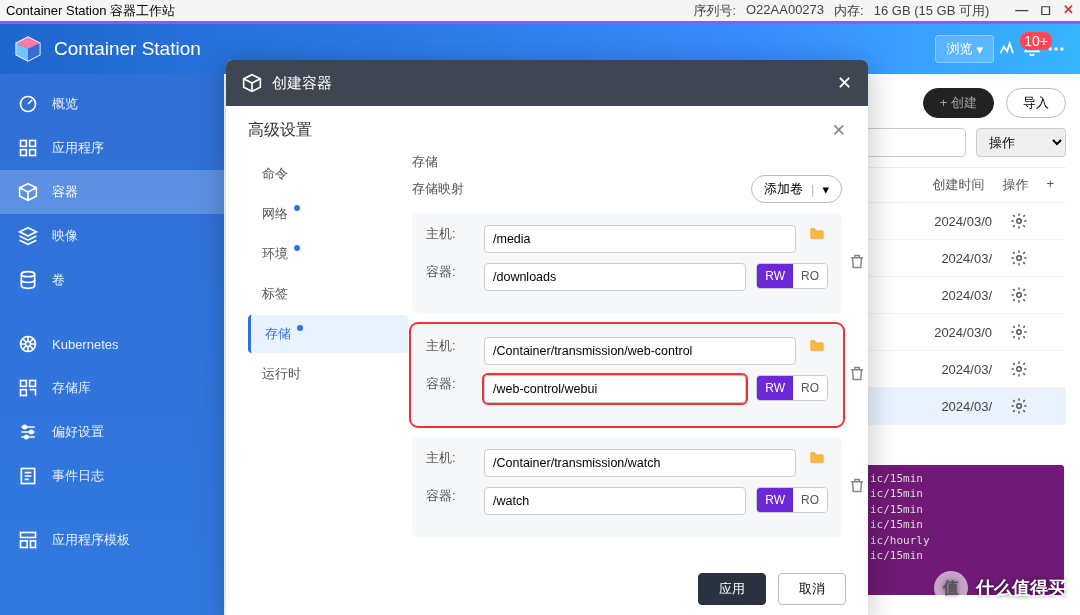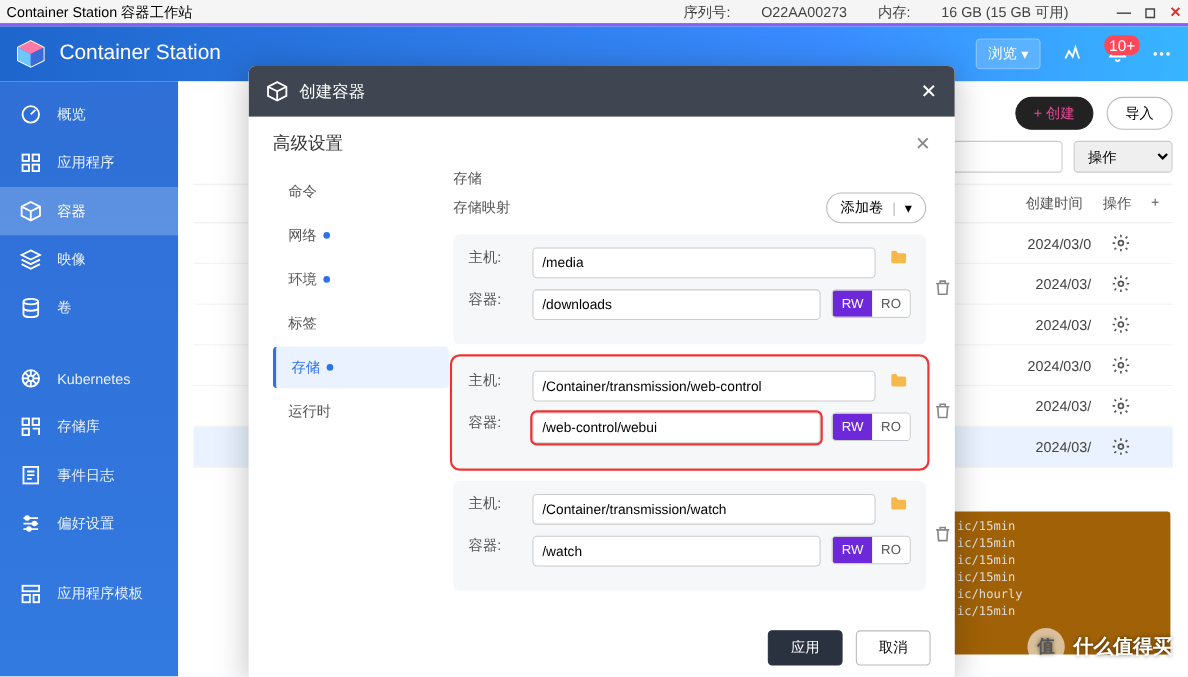--- a/index.html
+++ b/index.html
@@ -1,58 +1,58 @@
 <!DOCTYPE html>
 <html><head>
 <meta charset="utf-8">
 <style>
 *{box-sizing:border-box;margin:0;padding:0;font-family:"Microsoft YaHei",Arial,sans-serif;font-size:13px}
 body{width:1080px;height:615px;overflow:hidden;background:#eef2f5;position:relative}
 .titlebar{height:24px;background:#f5f5f5;border-bottom:3px solid #8b5cf6;display:flex;align-items:center;padding:0 6px;font-size:12px;justify-content:space-between}
 .titlebar .left{display:flex;align-items:center;gap:4px}
-.titlebar .right{display:flex;align-items:center;gap:28px;font-size:12px;color:#444}
+.titlebar .right{display:flex;gap:10px;font-size:12px;color:#444}
 .winctl{display:flex;gap:12px;margin-left:16px;font-weight:bold}
 .winctl span{cursor:pointer}
 .header{height:50px;background:linear-gradient(90deg,#1e66cc 0%,#3a8cff 70%,#37b5ff 100%);display:flex;align-items:center;padding:0 14px;color:#fff;justify-content:space-between}
 .header-left{display:flex;align-items:center;gap:12px}
 .logo{width:28px;height:28px}
 .app-title{font-size:19px;font-weight:500}
-.header-right{display:flex;align-items:center;gap:20px}
+.header-right{display:flex;align-items:center;gap:4px}
 .browse-btn{background:rgba(255,255,255,.18);border:1px solid rgba(255,255,255,.3);color:#fff;padding:4px 10px;border-radius:4px;display:flex;align-items:center;gap:4px;cursor:pointer}
 .badge{position:absolute;top:-6px;right:-10px;background:#ff4757;color:#fff;font-size:14px;padding:1px 4px;border-radius:8px}
 .bell-wrap{position:relative}
 .layout{display:flex;height:calc(100% - 74px)}
-.sidebar{width:162px;background:linear-gradient(180deg,#2f6fd6 0%,#3279e0 100%);color:#fff;padding-top:8px;display:flex;flex-direction:column}
+.sidebar{width:224px;background:linear-gradient(180deg,#2f6fd6 0%,#3279e0 100%);color:#fff;padding-top:8px;display:flex;flex-direction:column}
 .nav-item{display:flex;align-items:center;gap:14px;padding:12px 18px;cursor:pointer;color:#e7effa}
 .nav-item.active{background:rgba(255,255,255,.22);color:#fff}
 .nav-item .ico{width:20px;height:20px;display:flex;align-items:center;justify-content:center}
 .nav-sep{height:20px}
 .main{flex:1;background:#fff;position:relative;padding:14px;overflow:hidden}
 .toolbar{display:flex;justify-content:flex-end;gap:12px;margin-bottom:10px}
 .btn{border:1px solid #bbb;background:#fff;border-radius:16px;padding:5px 16px;cursor:pointer;font-size:13px}
-.btn.primary{background:#222;color:#ec4899;border-color:#222}
+.btn.primary{background:#222;color:#a3a3a3;border-color:#222}
 .flt-row{display:flex;justify-content:flex-end;gap:10px;margin-bottom:10px}
 .flt-row input{border:1px solid #ccc;border-radius:4px;padding:5px 8px;width:130px}
 .flt-row select{border:1px solid #ccc;border-radius:4px;padding:5px 8px;width:90px}
 .tbl-head{display:flex;justify-content:flex-end;gap:18px;padding:8px 12px;border-top:1px solid #eee;border-bottom:1px solid #eee;color:#555;font-size:12px}
 .tbl-row{display:flex;justify-content:flex-end;gap:18px;padding:9px 12px;border-bottom:1px solid #f3f3f3;font-size:12px;color:#444;align-items:center}
 .tbl-row.sel{background:#eaf2ff}
 .gear{width:18px;height:18px}
-.console{position:absolute;right:16px;bottom:20px;width:200px;height:130px;background:#a16207;color:#ddd;font-family:monospace;font-size:11px;padding:6px;border-radius:3px;white-space:pre;line-height:1.4}
+.console{position:absolute;right:16px;bottom:20px;width:200px;height:130px;background:#701a75;color:#ddd;font-family:monospace;font-size:11px;padding:6px;border-radius:3px;white-space:pre;line-height:1.4}
 .popout{position:absolute;right:22px;top:432px;color:#555}
 
 .modal{position:absolute;left:226px;top:60px;width:642px;background:#fff;border-radius:6px;box-shadow:0 4px 30px rgba(0,0,0,.25);z-index:50;overflow:hidden}
 .modal-hd{background:#3f4651;color:#fff;display:flex;align-items:center;padding:12px 16px;gap:10px}
 .modal-hd .close{margin-left:auto;cursor:pointer;font-size:18px}
 .modal-sub{display:flex;align-items:center;padding:14px 22px 4px;justify-content:space-between;color:#333}
 .modal-sub h3{font-size:16px;font-weight:400}
 .modal-sub .x{cursor:pointer;color:#888;font-size:17px}
 .modal-body{display:flex;padding:0 22px 10px}
 .tabs{width:160px;padding-top:10px}
-.tab{padding:10px 14px;color:#555;cursor:pointer;display:flex;align-items:center;gap:6px;border-radius:4px;margin-bottom:2px}
+.tab{padding:10px 14px;color:#555;cursor:pointer;display:flex;gap:6px;border-radius:4px;margin-bottom:2px}
 .tab.active{background:#eaf2ff;color:#2f72e6;border-left:3px solid #2f72e6}
 .dot{width:6px;height:6px;background:#2f72e6;border-radius:50%}
 .pane{flex:1;padding:8px 4px}
 .pane-hd{display:flex;justify-content:space-between;align-items:center;margin-bottom:10px}
 .pane-hd .t{color:#555}
 .addvol{border:1px solid #bbb;border-radius:16px;padding:4px 12px;display:flex;align-items:center;gap:8px;cursor:pointer}
 .mapgrp{background:#f6f7f9;border-radius:6px;padding:12px 14px;margin-bottom:12px;position:relative}
 .mapgrp.hl{outline:2px solid #e33;outline-offset:1px}
 .maprow{display:flex;align-items:flex-start;gap:10px;margin-bottom:10px}
 .maprow:last-child{margin-bottom:0}
@@ -192,36 +192,36 @@
             <rect x="14" y="3" width="7" height="7"></rect>
             <rect x="3" y="14" width="7" height="7"></rect>
             <path d="M14 14h7v7"></path>
           </svg>
         </span>
         <span>存储库</span>
       </div>
     <div class="nav-item">
         <span class="ico">
           <svg width="20" height="20" viewBox="0 0 24 24" fill="none" stroke="#fff" stroke-width="2">
-            <rect x="4" y="3" width="16" height="18"></rect>
-            <path d="M8 8h8M8 12h8M8 16h5"></path>
-          </svg>
-        </span>
-        <span>事件日志</span>
-      </div>
-    <div class="nav-item">
-        <span class="ico">
-          <svg width="20" height="20" viewBox="0 0 24 24" fill="none" stroke="#fff" stroke-width="2">
             <path d="M4 6h16M4 12h16M4 18h16"></path>
             <circle cx="8" cy="6" r="2" fill="#fff"></circle>
             <circle cx="16" cy="12" r="2" fill="#fff"></circle>
             <circle cx="10" cy="18" r="2" fill="#fff"></circle>
           </svg>
         </span>
         <span>偏好设置</span>
+      </div>
+    <div class="nav-item">
+        <span class="ico">
+          <svg width="20" height="20" viewBox="0 0 24 24" fill="none" stroke="#fff" stroke-width="2">
+            <rect x="4" y="3" width="16" height="18"></rect>
+            <path d="M8 8h8M8 12h8M8 16h5"></path>
+          </svg>
+        </span>
+        <span>事件日志</span>
       </div>
     <div class="nav-sep"></div>
     <div class="nav-item">
         <span class="ico">
           <svg width="20" height="20" viewBox="0 0 24 24" fill="none" stroke="#fff" stroke-width="2">
             <rect x="3" y="3" width="18" height="6"></rect>
             <rect x="3" y="13" width="8" height="8"></rect>
             <rect x="15" y="13" width="6" height="8"></rect>
           </svg>
         </span>

